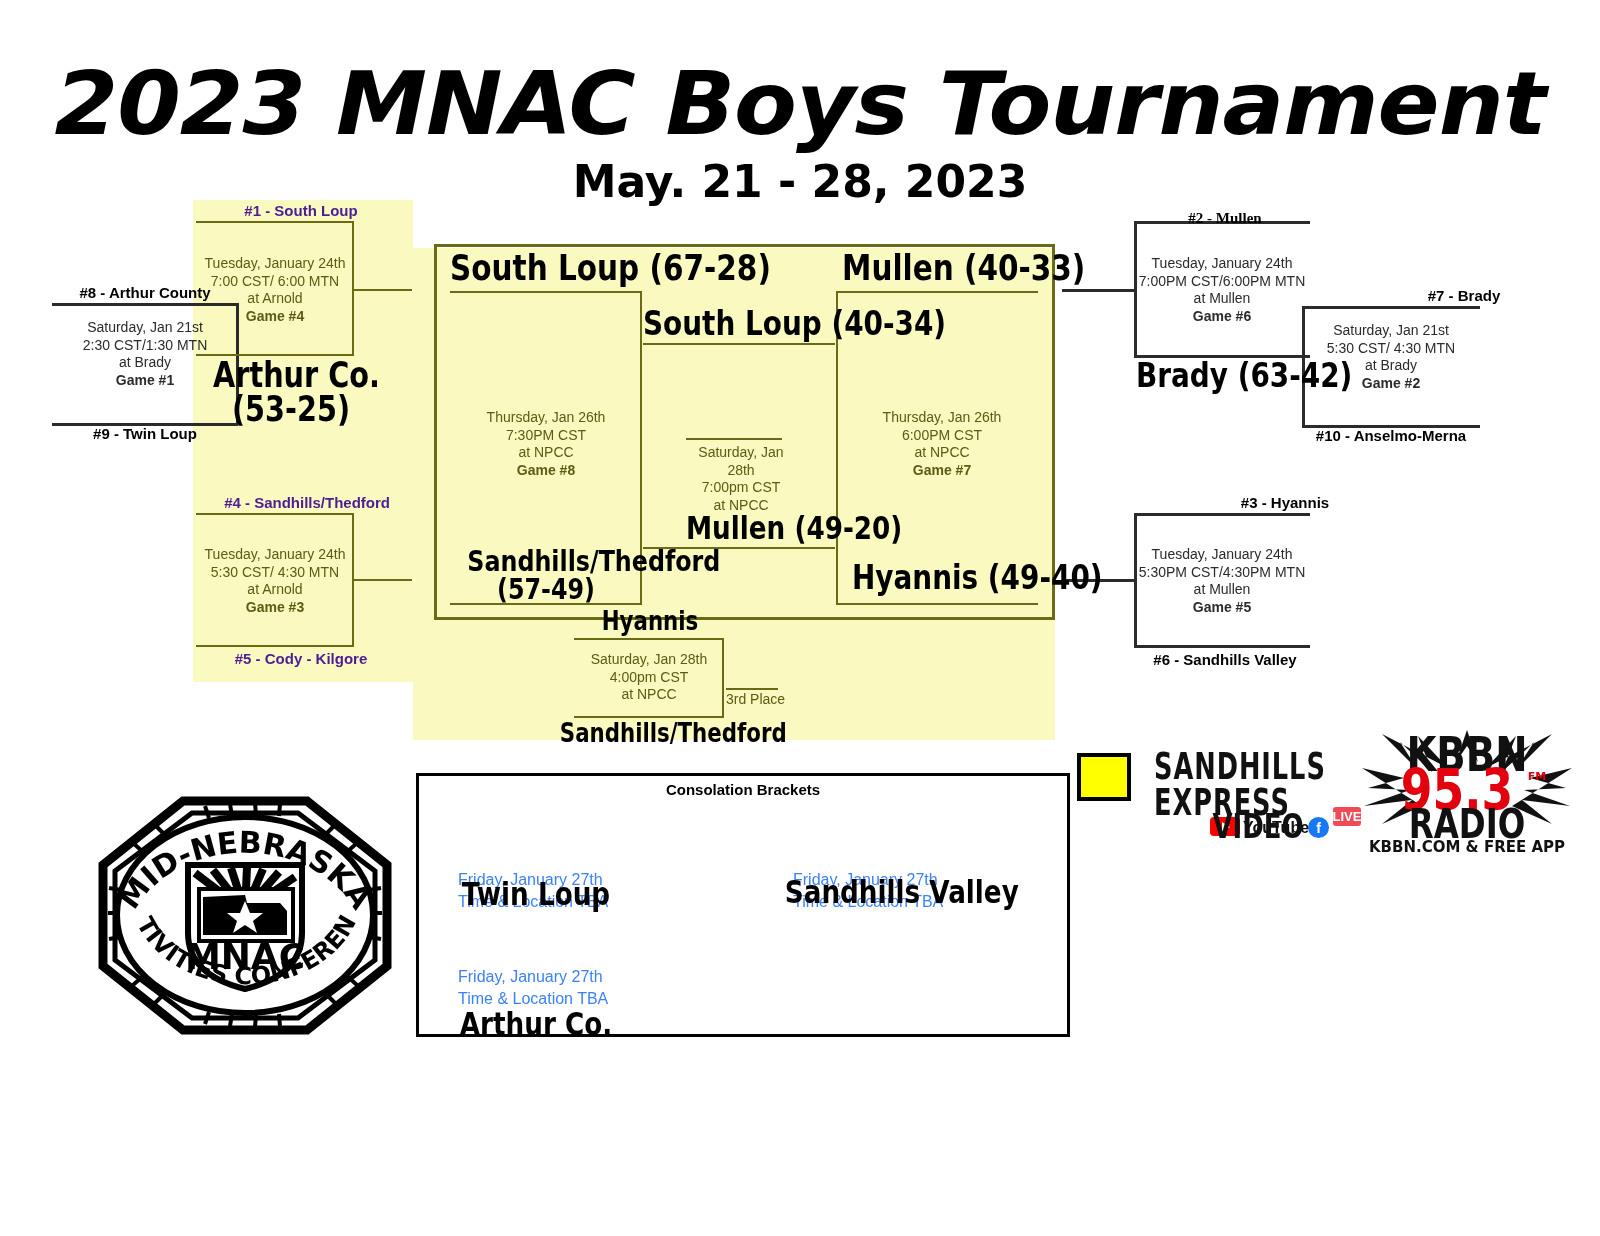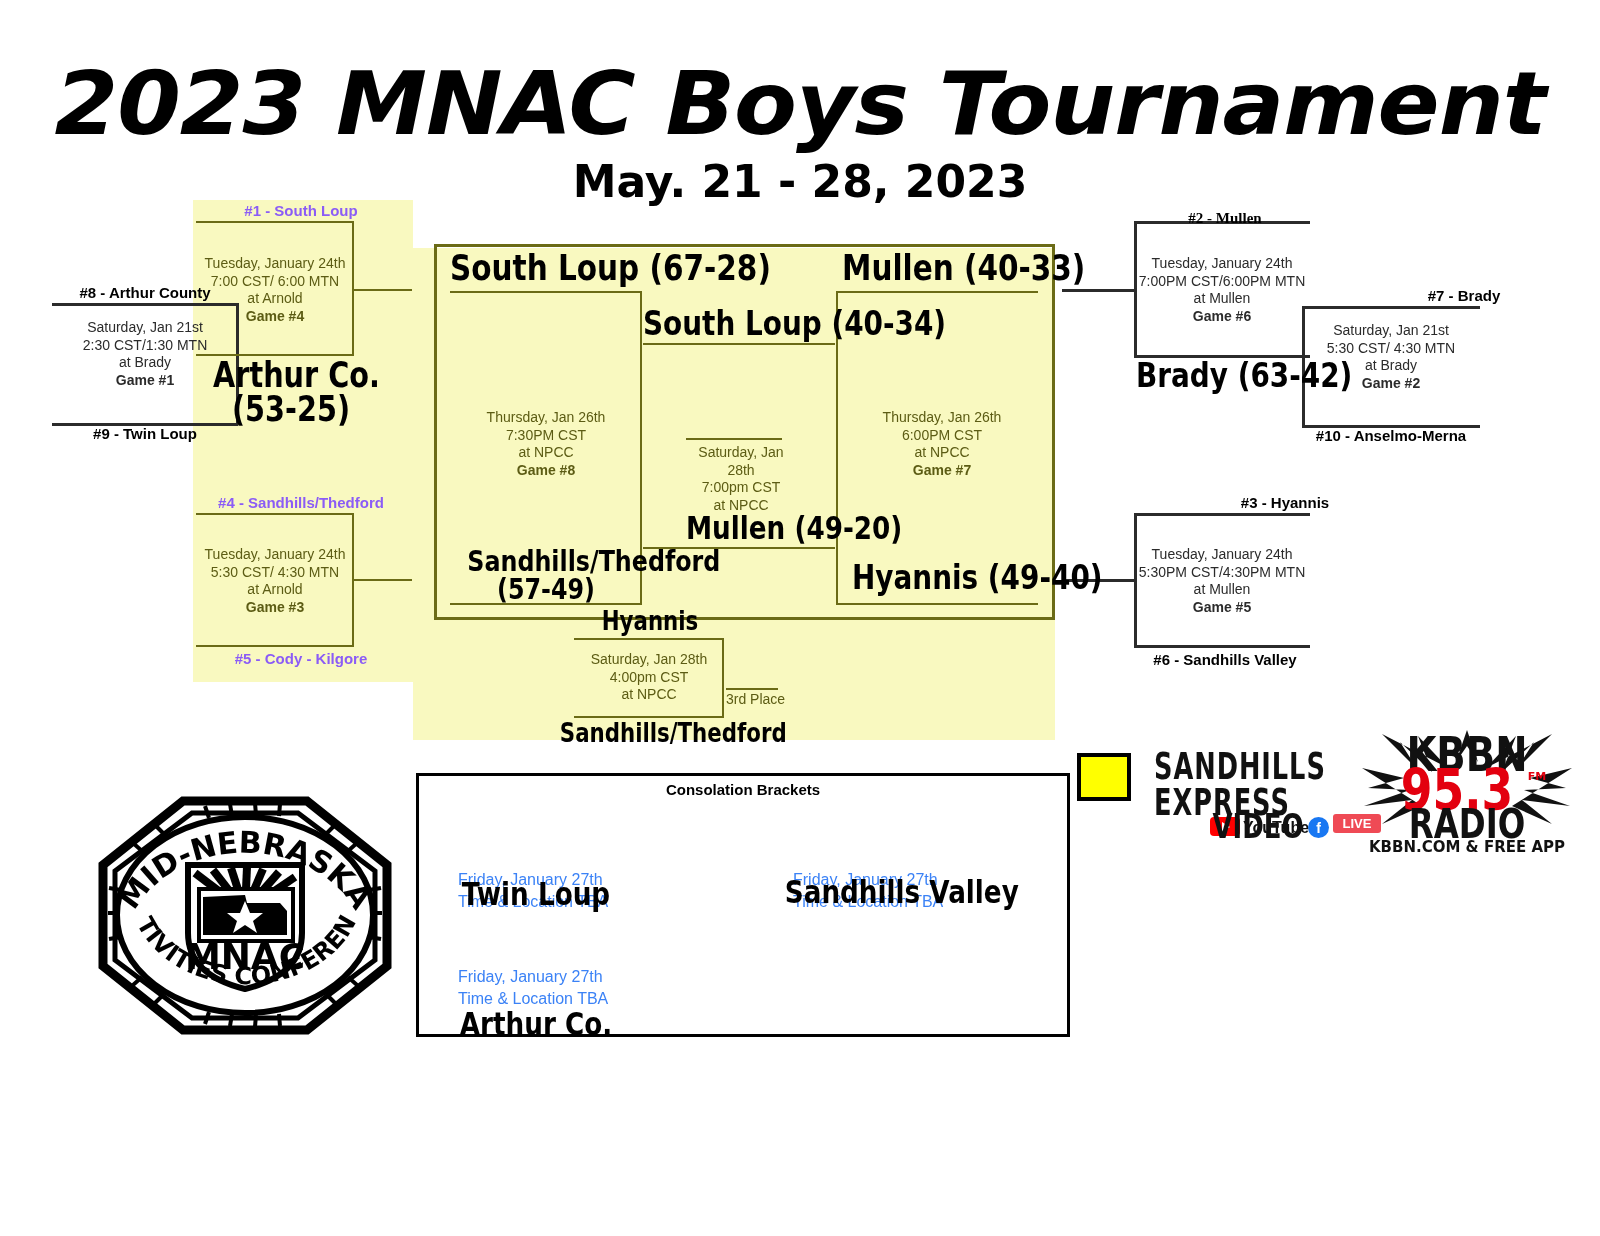--- a/index.html
+++ b/index.html
@@ -36,21 +36,21 @@
   .line-h.gold, .line-v.gold { background:#6b6b16; }
   .line-h.blk, .line-v.blk { background:#2b2b2b; height:3px; }
   .line-v.blk { width:3px; height:auto; }
 
   
   .seed {
     position:absolute; z-index:4;
     font-size:15px; font-weight:700; line-height:1.1;
     text-align:center; white-space:nowrap; color:#000;
   }
-  .seed.gold { color:#8b5cf6; }
+  .seed.gold { color:#4c1d95; }
 
   
   .info {
     position:absolute; z-index:4;
     font-size:14px; line-height:1.25; text-align:center; color:#2b2b2b;
   }
   .info.gold { color:#5c5c14; }
   .info .g { font-weight:700; }
 
   
@@ -144,21 +144,21 @@
 <div class="abs info gold" style="left:196px; top:255px; width:158px;">
   <div>Tuesday, January 24th</div>
   <div>7:00 CST/ 6:00 MTN</div>
   <div>at Arnold</div>
   <div class="g">Game #4</div>
 </div>
 <div class="line-h gold" style="left:352px; top:289px; width:60px;"></div>
 <div class="abs winner c" style="left:196px; top:358px; width:190px; font-size:35px;">Arthur Co.</div>
 <div class="abs winner c" style="left:196px; top:392px; width:190px; font-size:35px;">(53-25)</div>
 
-<div class="abs seed gold" style="left:196px; top:495px; width:210px;">#4 - Sandhills/Thedford</div>
+<div class="abs seed gold" style="left:180px; top:495px; width:210px;text-align:right;">#4 - Sandhills/Thedford</div>
 <div class="line-h gold" style="left:196px; top:513px; width:158px;"></div>
 <div class="line-v gold" style="left:352px; top:513px; height:132px;"></div>
 <div class="line-h gold" style="left:196px; top:645px; width:158px;"></div>
 <div class="abs seed gold" style="left:196px; top:651px; width:210px;">#5 - Cody - Kilgore</div>
 <div class="abs info gold" style="left:196px; top:546px; width:158px;">
   <div>Tuesday, January 24th</div>
   <div>5:30 CST/ 4:30 MTN</div>
   <div>at Arnold</div>
   <div class="g">Game #3</div>
 </div>
@@ -354,21 +354,21 @@
 </div>
 
 <div class="abs" id="se">
   <div class="se-word" style="left:14px; top:0px; font-size:27px;">SANDHILLS</div>
   <div class="se-word" style="left:14px; top:36px; font-size:27px;">EXPRESS</div>
   <div class="yt-pill" style="left:70px; top:72px; width:30px; height:19px;">
     <div style="width:0;height:0;border-left:8px solid #fff;border-top:5px solid transparent;border-bottom:5px solid transparent;margin-left:2px;"></div>
   </div>
   <div class="abs" style="left:103px; top:74px; font-size:16px; font-weight:700; color:#111;">YouTube</div>
   <div class="fb-dot" style="left:168px; top:72px; width:21px; height:21px; font-size:14px;">f</div>
-  <div class="live-pill" style="left:193px; top:69px; width:48px; height:19px; font-size:13px;">LIVE</div>
+  <div class="live-pill" style="left:193px; top:62px; width:28px; height:19px; font-size:13px;">LIVE</div>
 </div>
 <div class="abs" id="se-video">VIDEO</div>
 
 <div class="abs" id="kbbn">
   <svg viewBox="0 0 230 130" width="230" height="130">
     <g fill="#111">
       <polygon points="10,40 52,50 16,60 58,62 12,78 60,72 30,96 70,78"></polygon>
       <polygon points="220,40 178,50 214,60 172,62 218,78 170,72 200,96 160,78"></polygon>
       <polygon points="30,6 66,42 48,14 80,44 66,8 96,40"></polygon>
       <polygon points="200,6 164,42 182,14 150,44 164,8 134,40"></polygon>

